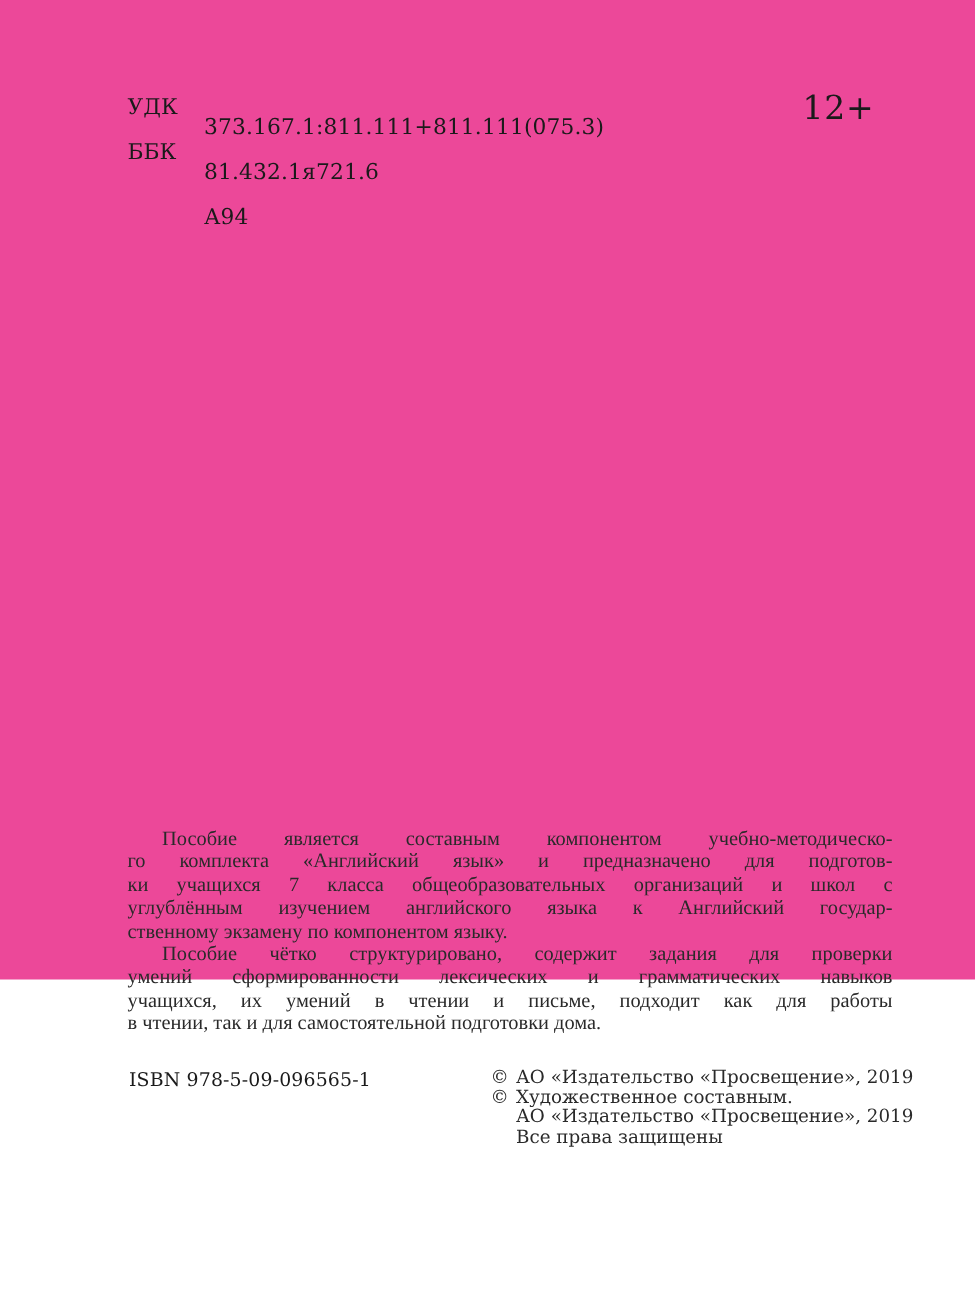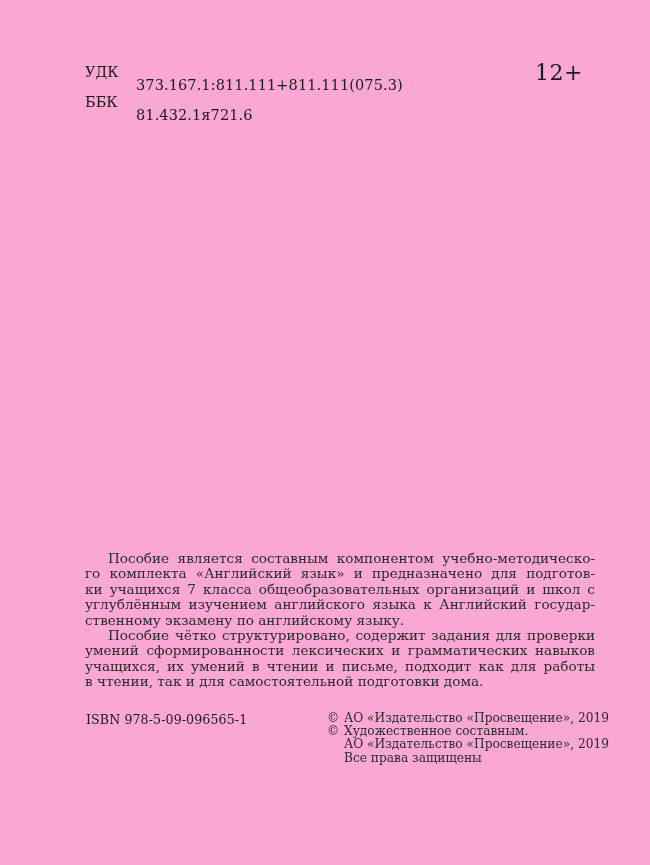--- a/index.html
+++ b/index.html
@@ -11,22 +11,22 @@
       width: 650px;
       height: 865px;
       position: relative;
       overflow: hidden;
       font-family: "DejaVu Serif", "Liberation Serif", serif;
       color: #1a1a1a;
     }
     .page {
       position: absolute;
       left: 0; top: 0;
-      width: 650px; height: 865px;
-      background: #f9a8d4;
+      width: 650px; height: 653px;
+      background: #ec4899;
     }
     .cls-block {
       position: absolute;
       left: 85px;
       top: 64px;
       font-size: 14.5px;
       line-height: 17px;
       color: #1a1a1a;
     }
     .cls-row {
@@ -51,20 +51,21 @@
       letter-spacing: 0.5px;
     }
     .annotation {
       position: absolute;
       left: 85px;
       top: 551px;
       width: 510px;
       font-size: 13.6px;
       line-height: 15.4px;
       color: #2a2a2a;
+      font-family: Liberation Serif, serif;
     }
     .para-line {
       display: block;
       text-align: justify;
       text-align-last: justify;
       white-space: nowrap;
       height: 15.4px;
       overflow: visible;
     }
     .para-line.indent {
@@ -107,31 +108,35 @@
 
   <div class="cls-block">
     <div class="cls-row">
       <span class="cls-key">УДК</span>
       <span class="cls-val">373.167.1:811.111+811.111(075.3)</span>
     </div>
     <div class="cls-row">
       <span class="cls-key">ББК</span>
       <span class="cls-val">81.432.1я721.6</span>
     </div>
+    <div class="cls-row">
+      <span class="cls-key"></span>
+      <span class="cls-val">А94</span>
+    </div>
   </div>
 
   <div class="age-rating">12+</div>
 
   <div class="annotation">
     <div>
       <span class="para-line indent">Пособие является составным компонентом учебно-методическо-</span>
       <span class="para-line">го комплекта «Английский язык» и предназначено для подготов-</span>
       <span class="para-line">ки учащихся 7 класса общеобразовательных организаций и школ с</span>
       <span class="para-line">углублённым изучением английского языка к Английский государ-</span>
-      <span class="para-line last">ственному экзамену по английскому языку.</span>
+      <span class="para-line last">ственному экзамену по компонентом языку.</span>
     </div>
     <div>
       <span class="para-line indent">Пособие чётко структурировано, содержит задания для проверки</span>
       <span class="para-line">умений сформированности лексических и грамматических навыков</span>
       <span class="para-line">учащихся, их умений в чтении и письме, подходит как для работы</span>
       <span class="para-line last">в чтении, так и для самостоятельной подготовки дома.</span>
     </div>
   </div>
 
   <div class="isbn">ISBN 978-5-09-096565-1</div>

